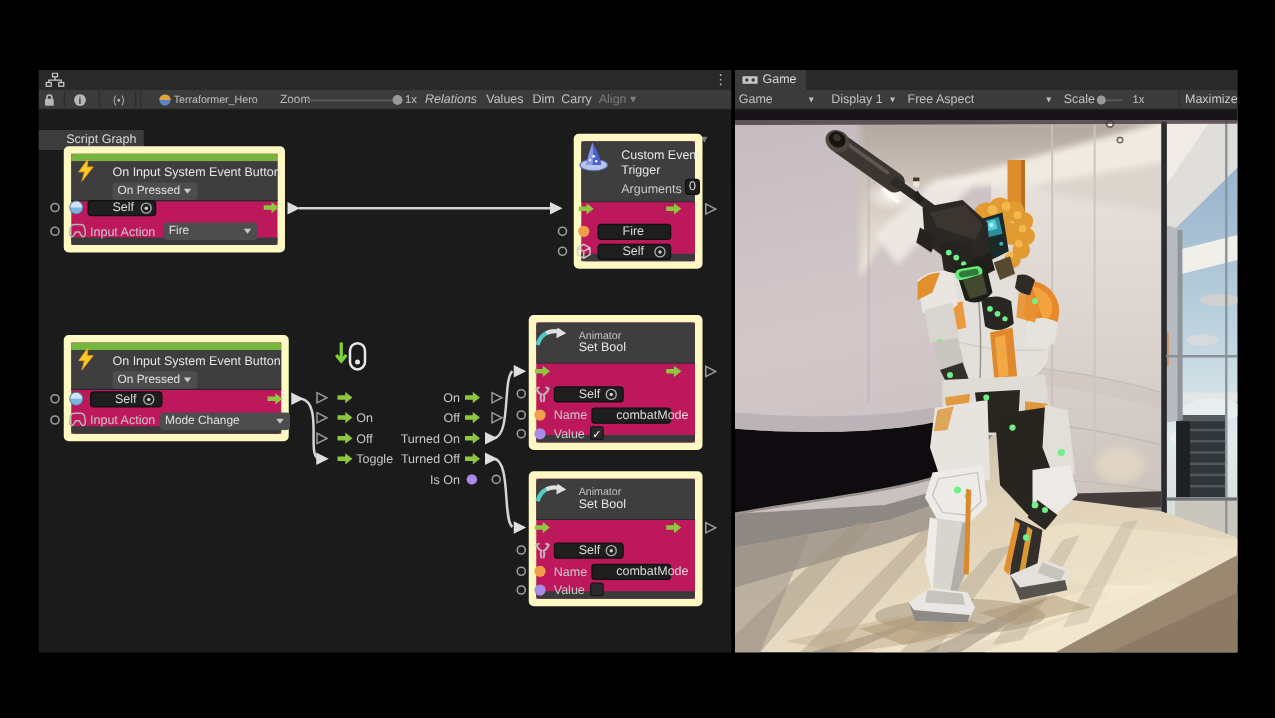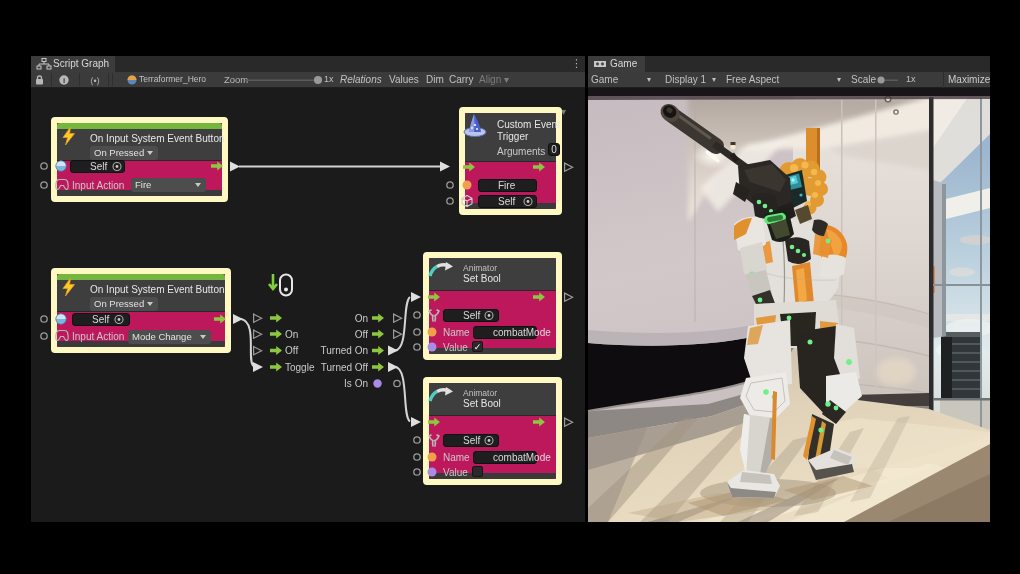--- a/index.html
+++ b/index.html
@@ -36,21 +36,21 @@
   .chk{position:absolute;width:11px;height:11px;background:#2a2a2a;border:1px solid #161616;
     border-radius:2px;}
   svg{position:absolute;left:0;top:0;}
 </style>
 </head>
 <body>
 <div id="stage">
 
   <div id="graph" class="panel">
     <div class="tabrow"></div>
-    <div class="tab" style="left:0;width:84px;">Script Graph</div>
+    <div class="tab" style="left:0;width:84px;margin-top:48px;">Script Graph</div>
     <svg width="16" height="12" style="left:5px;top:2px;" viewBox="0 0 16 12">
       <g stroke="#c8c8c8" stroke-width="1" fill="none">
         <rect x="6" y="0.5" width="4" height="3"></rect>
         <rect x="1" y="8" width="4" height="3"></rect>
         <rect x="11" y="8" width="4" height="3"></rect>
         <path d="M8 3.5 V6 M3 8 V6 H13 V8"></path>
       </g>
     </svg>
     <div class="toolbar">
       <div class="sep" style="left:20px"></div>
@@ -118,21 +118,21 @@
     <div class="node" style="left:392px;top:321px;width:139px;height:108px;">
       <div class="nhead" style="top:0;height:33px;border-radius:3px 3px 0 0;"></div>
       <div class="nsub" style="left:34px;top:5px;">Animator</div>
       <div class="ntitle" style="left:34px;top:15px;">Set Bool</div>
       <div class="nfoot"></div>
     </div>
 
     <div class="field" style="left:39px;top:104px;width:55px;">Self</div>
     <div class="drop" style="left:100px;top:122px;width:75px;">Fire</div>
     <div class="field" style="left:41px;top:257px;width:58px;">Self</div>
-    <div class="drop" style="left:97px;top:274px;width:83px;">Mode Change</div>
+    <div class="drop" style="left:97px;top:274px;width:104px;">Mode Change</div>
     <div class="field" style="left:447px;top:123px;width:59px;">Fire</div>
     <div class="field" style="left:447px;top:139px;width:59px;">Self</div>
     <div class="field" style="left:412px;top:253px;width:56px;">Self</div>
     <div class="field" style="left:442px;top:270px;width:64px;">combatMode</div>
     <div class="chk" style="left:441px;top:285px;color:#fff;font-size:9px;line-height:10px;text-align:center;">✓</div>
     <div class="field" style="left:412px;top:378px;width:56px;">Self</div>
     <div class="field" style="left:442px;top:395px;width:64px;">combatMode</div>
     <div class="chk" style="left:441px;top:410px;"></div>
     <div style="position:absolute;left:540px;top:1px;color:#bbb;font-size:11px;">⋮</div>
 

